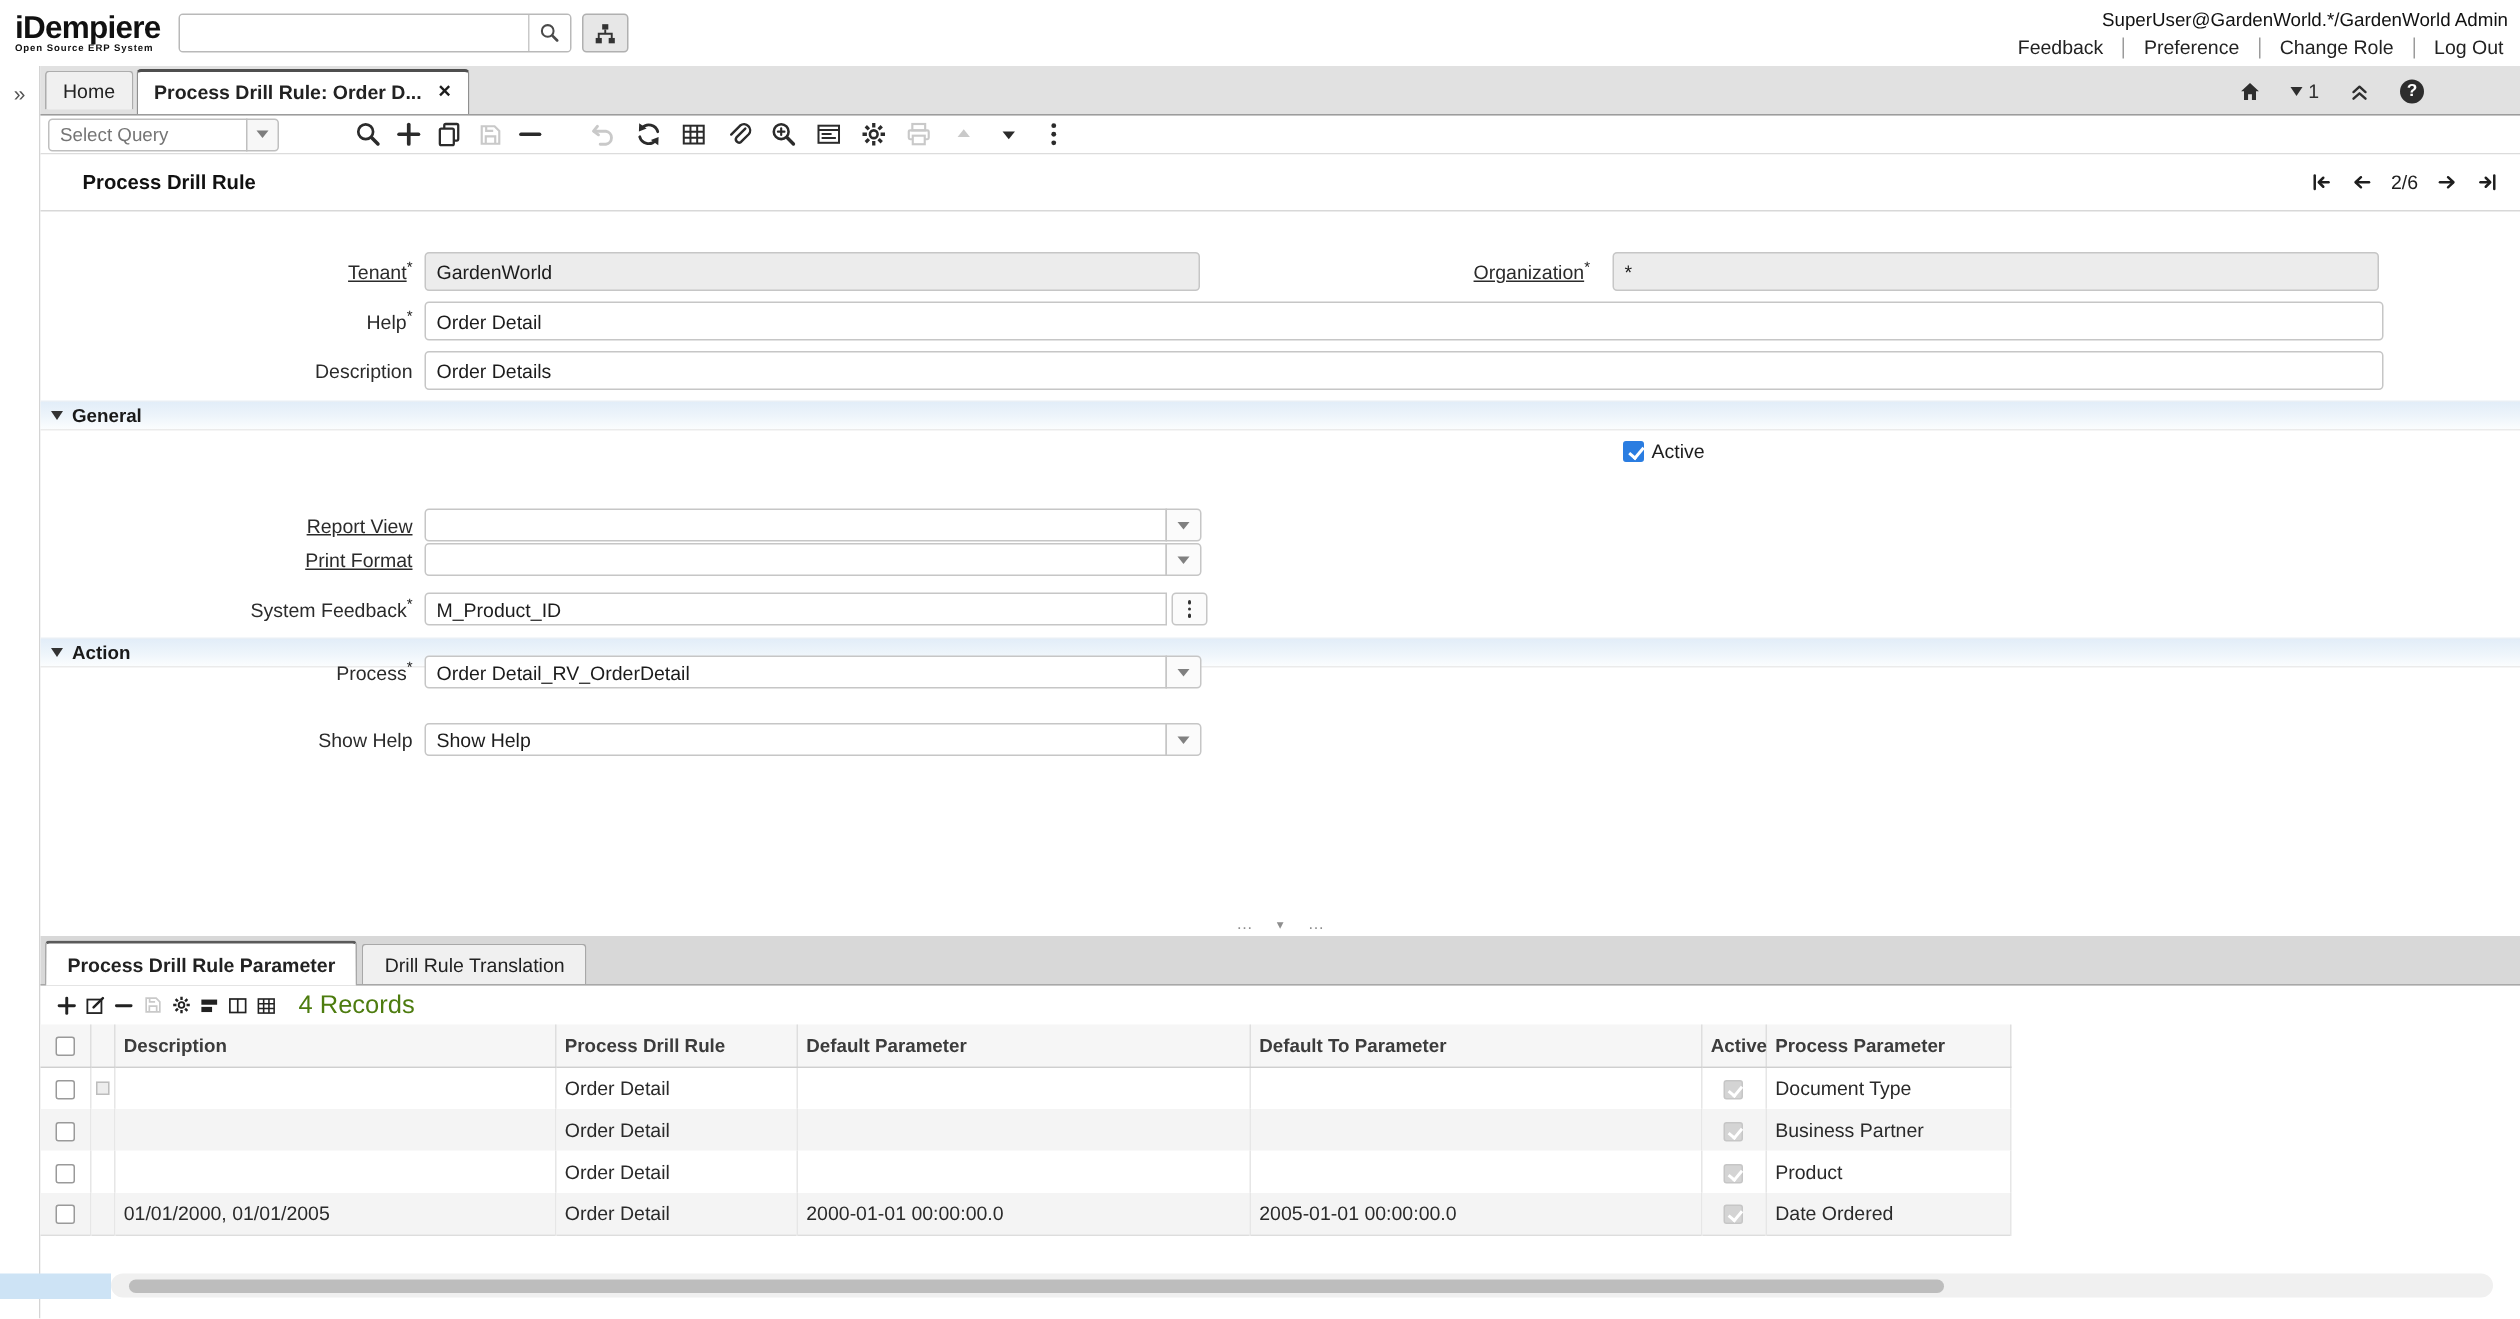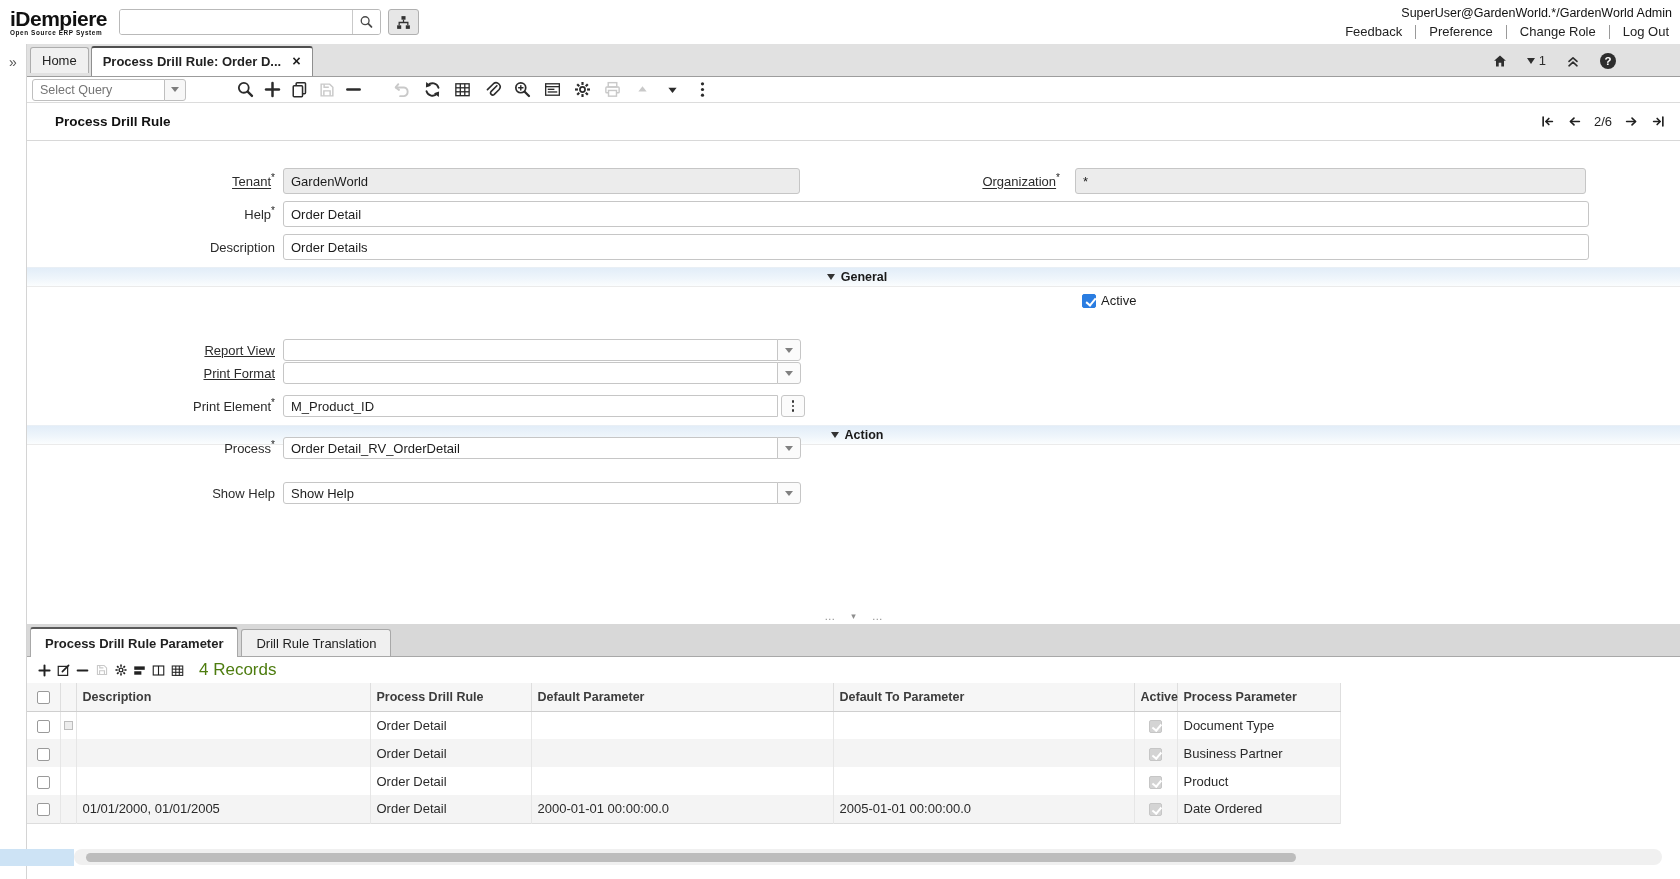--- a/index.html
+++ b/index.html
@@ -73,21 +73,21 @@
   .f-input.h22 { height:22px; }
   .w-tenant { width:517px; }
   .w-org { width:511px; margin-left:7px; }
   .w-full { width:1306px; }
   .w-combo { width:495px; border-radius:3px 0 0 3px; }
   .dd { width:24px; height:22px; margin-left:-1px; border:1px solid #c6c6c6; border-radius:0 3px 3px 0; background:#fbfbfb; display:flex; align-items:center; justify-content:center; cursor:pointer; }
   .dd .tri-d { border-top-color:#808080; border-left-width:4px; border-right-width:4px; border-top-width:5px; }
   .dots-btn { width:24px; height:22px; margin-left:3px; border:1px solid #c6c6c6; border-radius:3px; background:#fbfbfb; display:flex; flex-direction:column; align-items:center; justify-content:center; gap:2px; cursor:pointer; }
   .dots-btn i { width:2.5px; height:2.5px; background:#333; border-radius:50%; }
   .sec { position:absolute; left:0; right:0; height:20px; display:flex; align-items:center; padding-left:7px; gap:6px; font-weight:bold; font-size:12.5px; color:#1a1a1a; cursor:pointer;
-         background:linear-gradient(180deg,#e2edf8 0%,#eef5fb 55%,#fbfdfe 100%); border-top:1px solid #e9eff5; border-bottom:1px solid #ebebeb;justify-content:center; }
+         background:linear-gradient(180deg,#e2edf8 0%,#eef5fb 55%,#fbfdfe 100%); border-top:1px solid #e9eff5; border-bottom:1px solid #ebebeb; }
   .sec .tri-d { border-top-color:#333; }
   .cb { width:13px; height:13px; border:1px solid #9a9a9a; border-radius:2px; background:#fff; display:inline-block; position:relative; vertical-align:middle; }
   .cb.blue { width:14px; height:14px; background:#2a7de1; border-color:#2a7de1; }
   .cb.blue::after { content:""; position:absolute; left:4.5px; top:1.5px; width:4px; height:8px; border-right:2px solid #fff; border-bottom:2px solid #fff; transform:rotate(40deg); }
   .cb.gray { background:#d4d4d4; border-color:#c6c6c6; }
   .cb.gray::after { content:""; position:absolute; left:4px; top:1px; width:3.5px; height:7px; border-right:2px solid #fff; border-bottom:2px solid #fff; transform:rotate(40deg); }
   .active-wrap { gap:5px; cursor:pointer; }
 
   
   .splitter { height:16px; display:flex; align-items:center; justify-content:center; gap:16px; color:#8e8e8e; font-size:11px; background:#fff; flex:none; }
@@ -391,21 +391,21 @@
 
         <div class="frow" style="top:221px;">
           <span class="flabel"><span class="link-l">Print Format</span></span>
           <input class="f-input h22 w-combo" value="" style="">
           <span class="dd">
               <span class="tri-d"></span>
             </span>
         </div>
 
         <div class="frow" style="top:254px;">
-          <span class="flabel"><span>Print Element</span><sup class="req">*</sup></span>
+          <span class="flabel"><span>System Feedback</span><sup class="req">*</sup></span>
           <input class="f-input h22 w-combo" value="M_Product_ID" style="">
           <span class="dots-btn">
               <i></i>
               <i></i>
               <i></i>
             </span>
         </div>
 
         <div class="sec" style="top:284px;">
           <span class="tri-d"></span>

